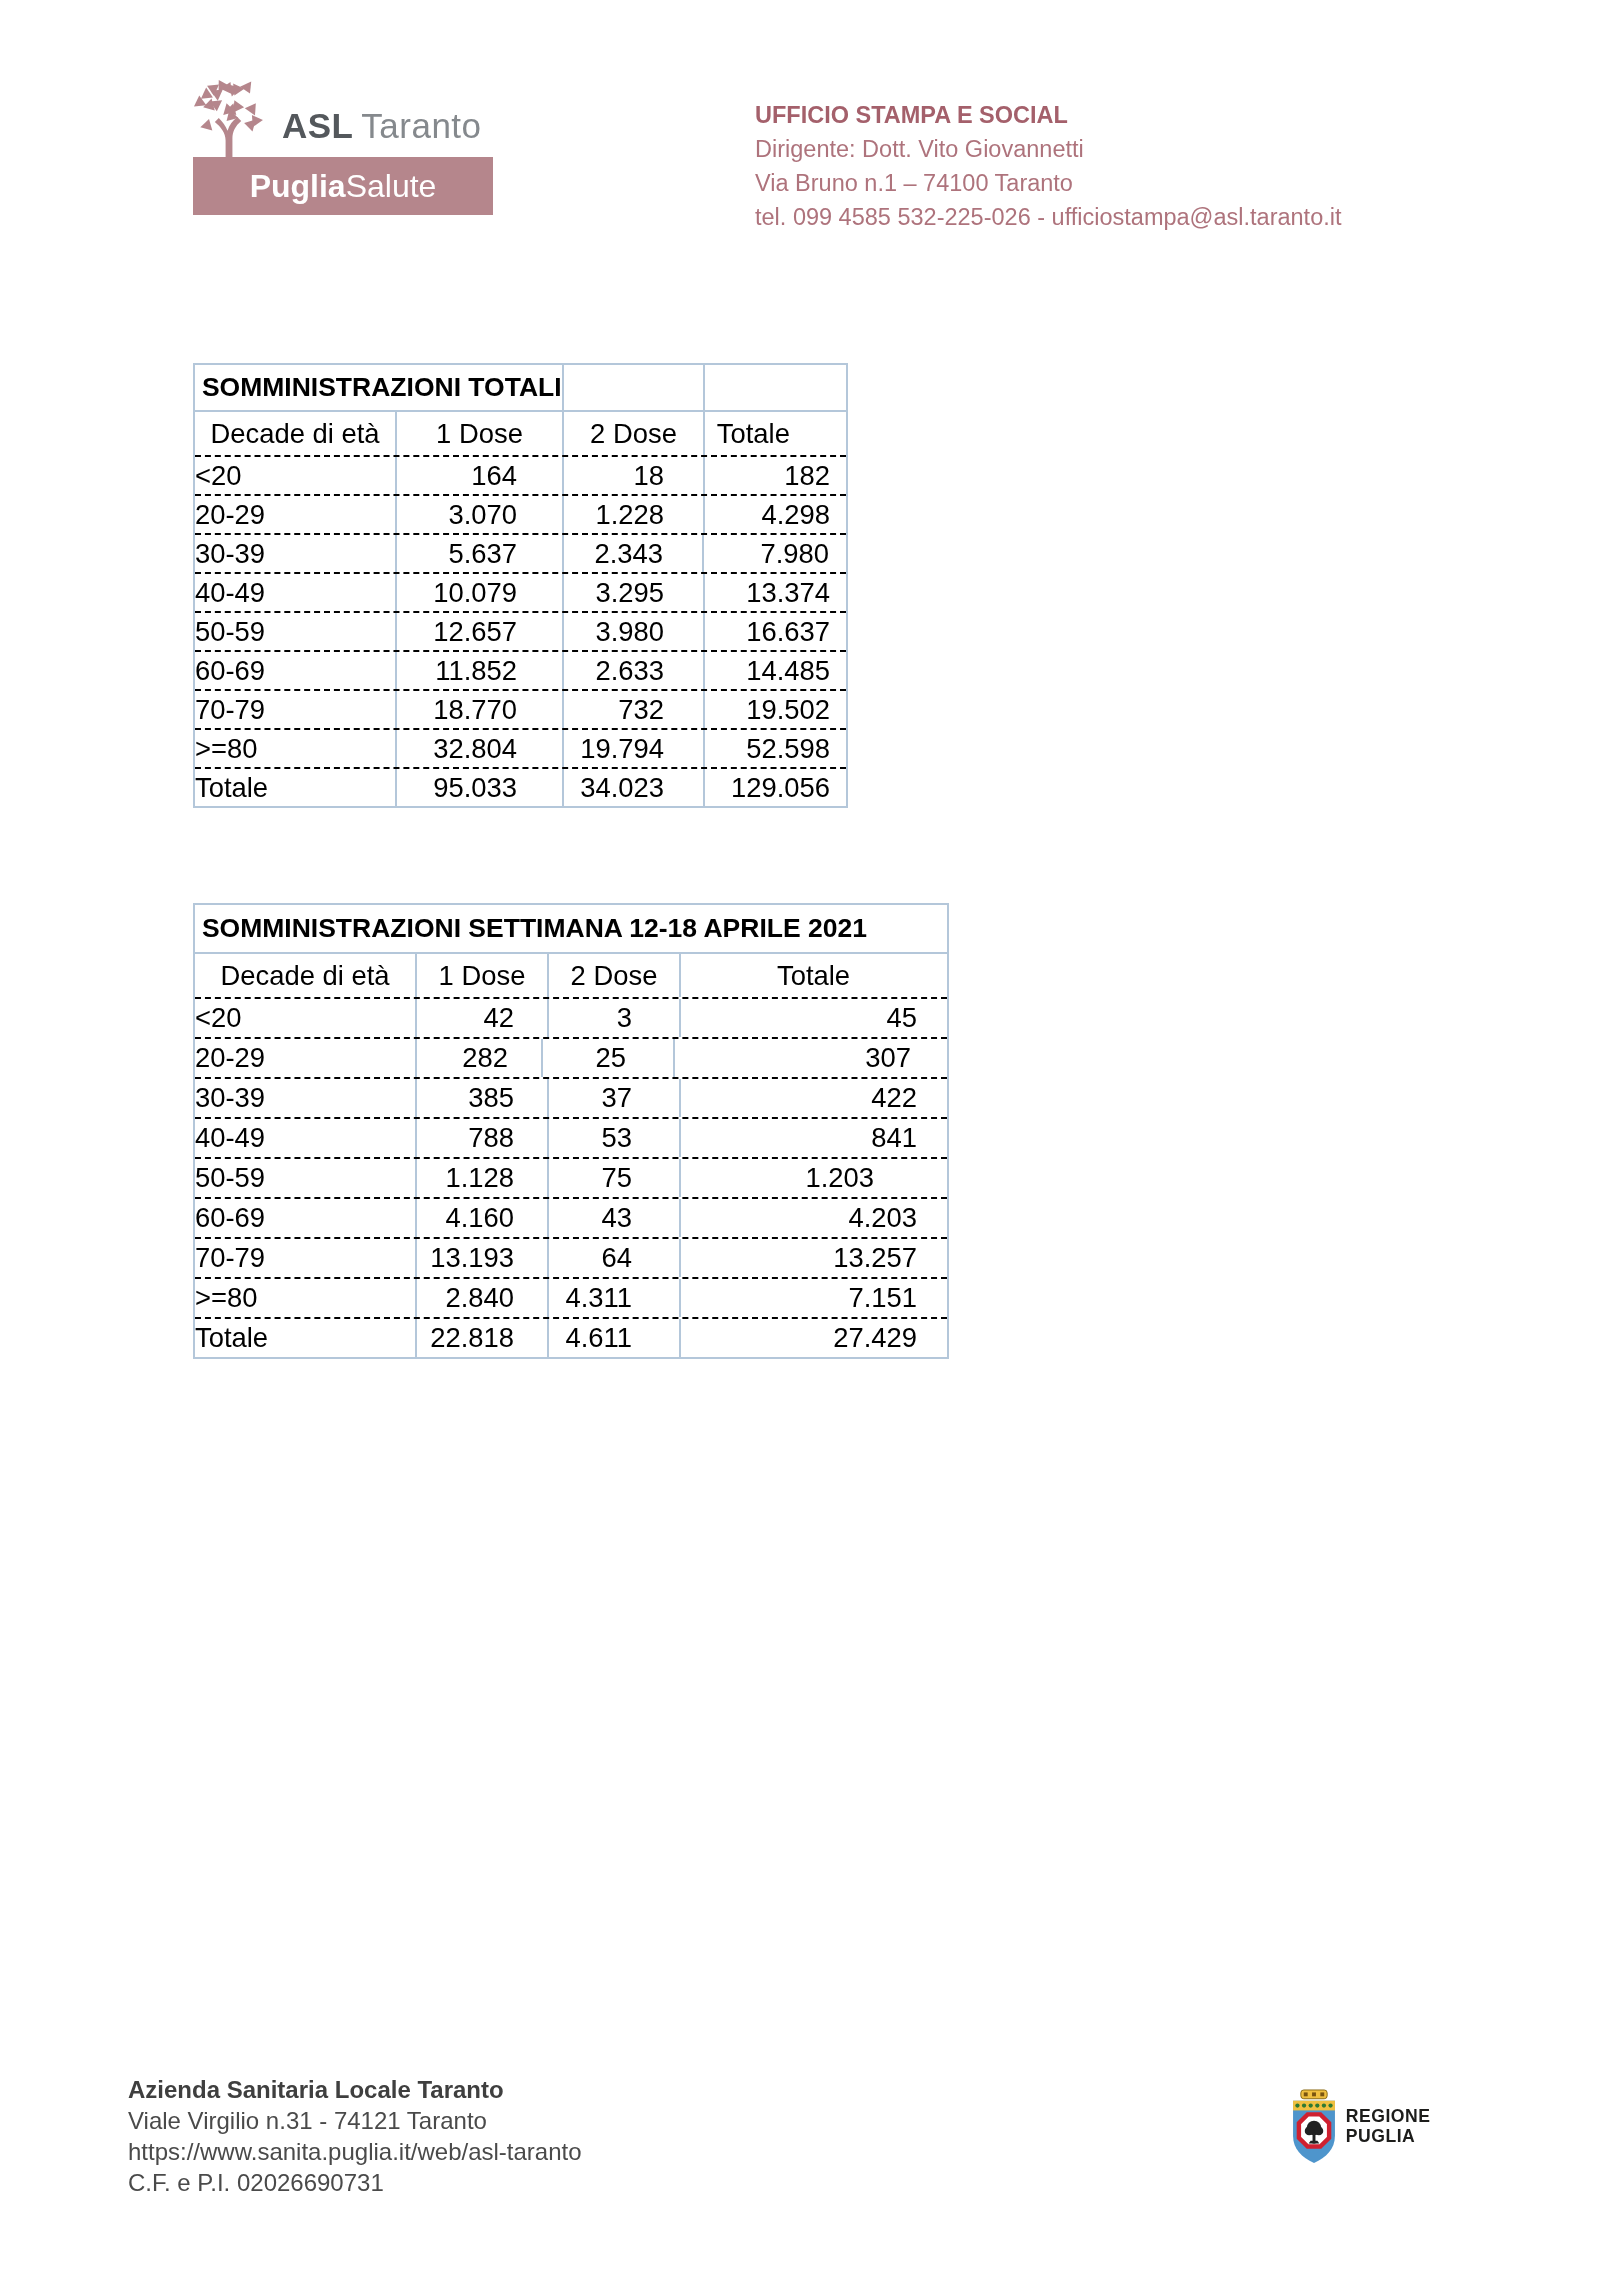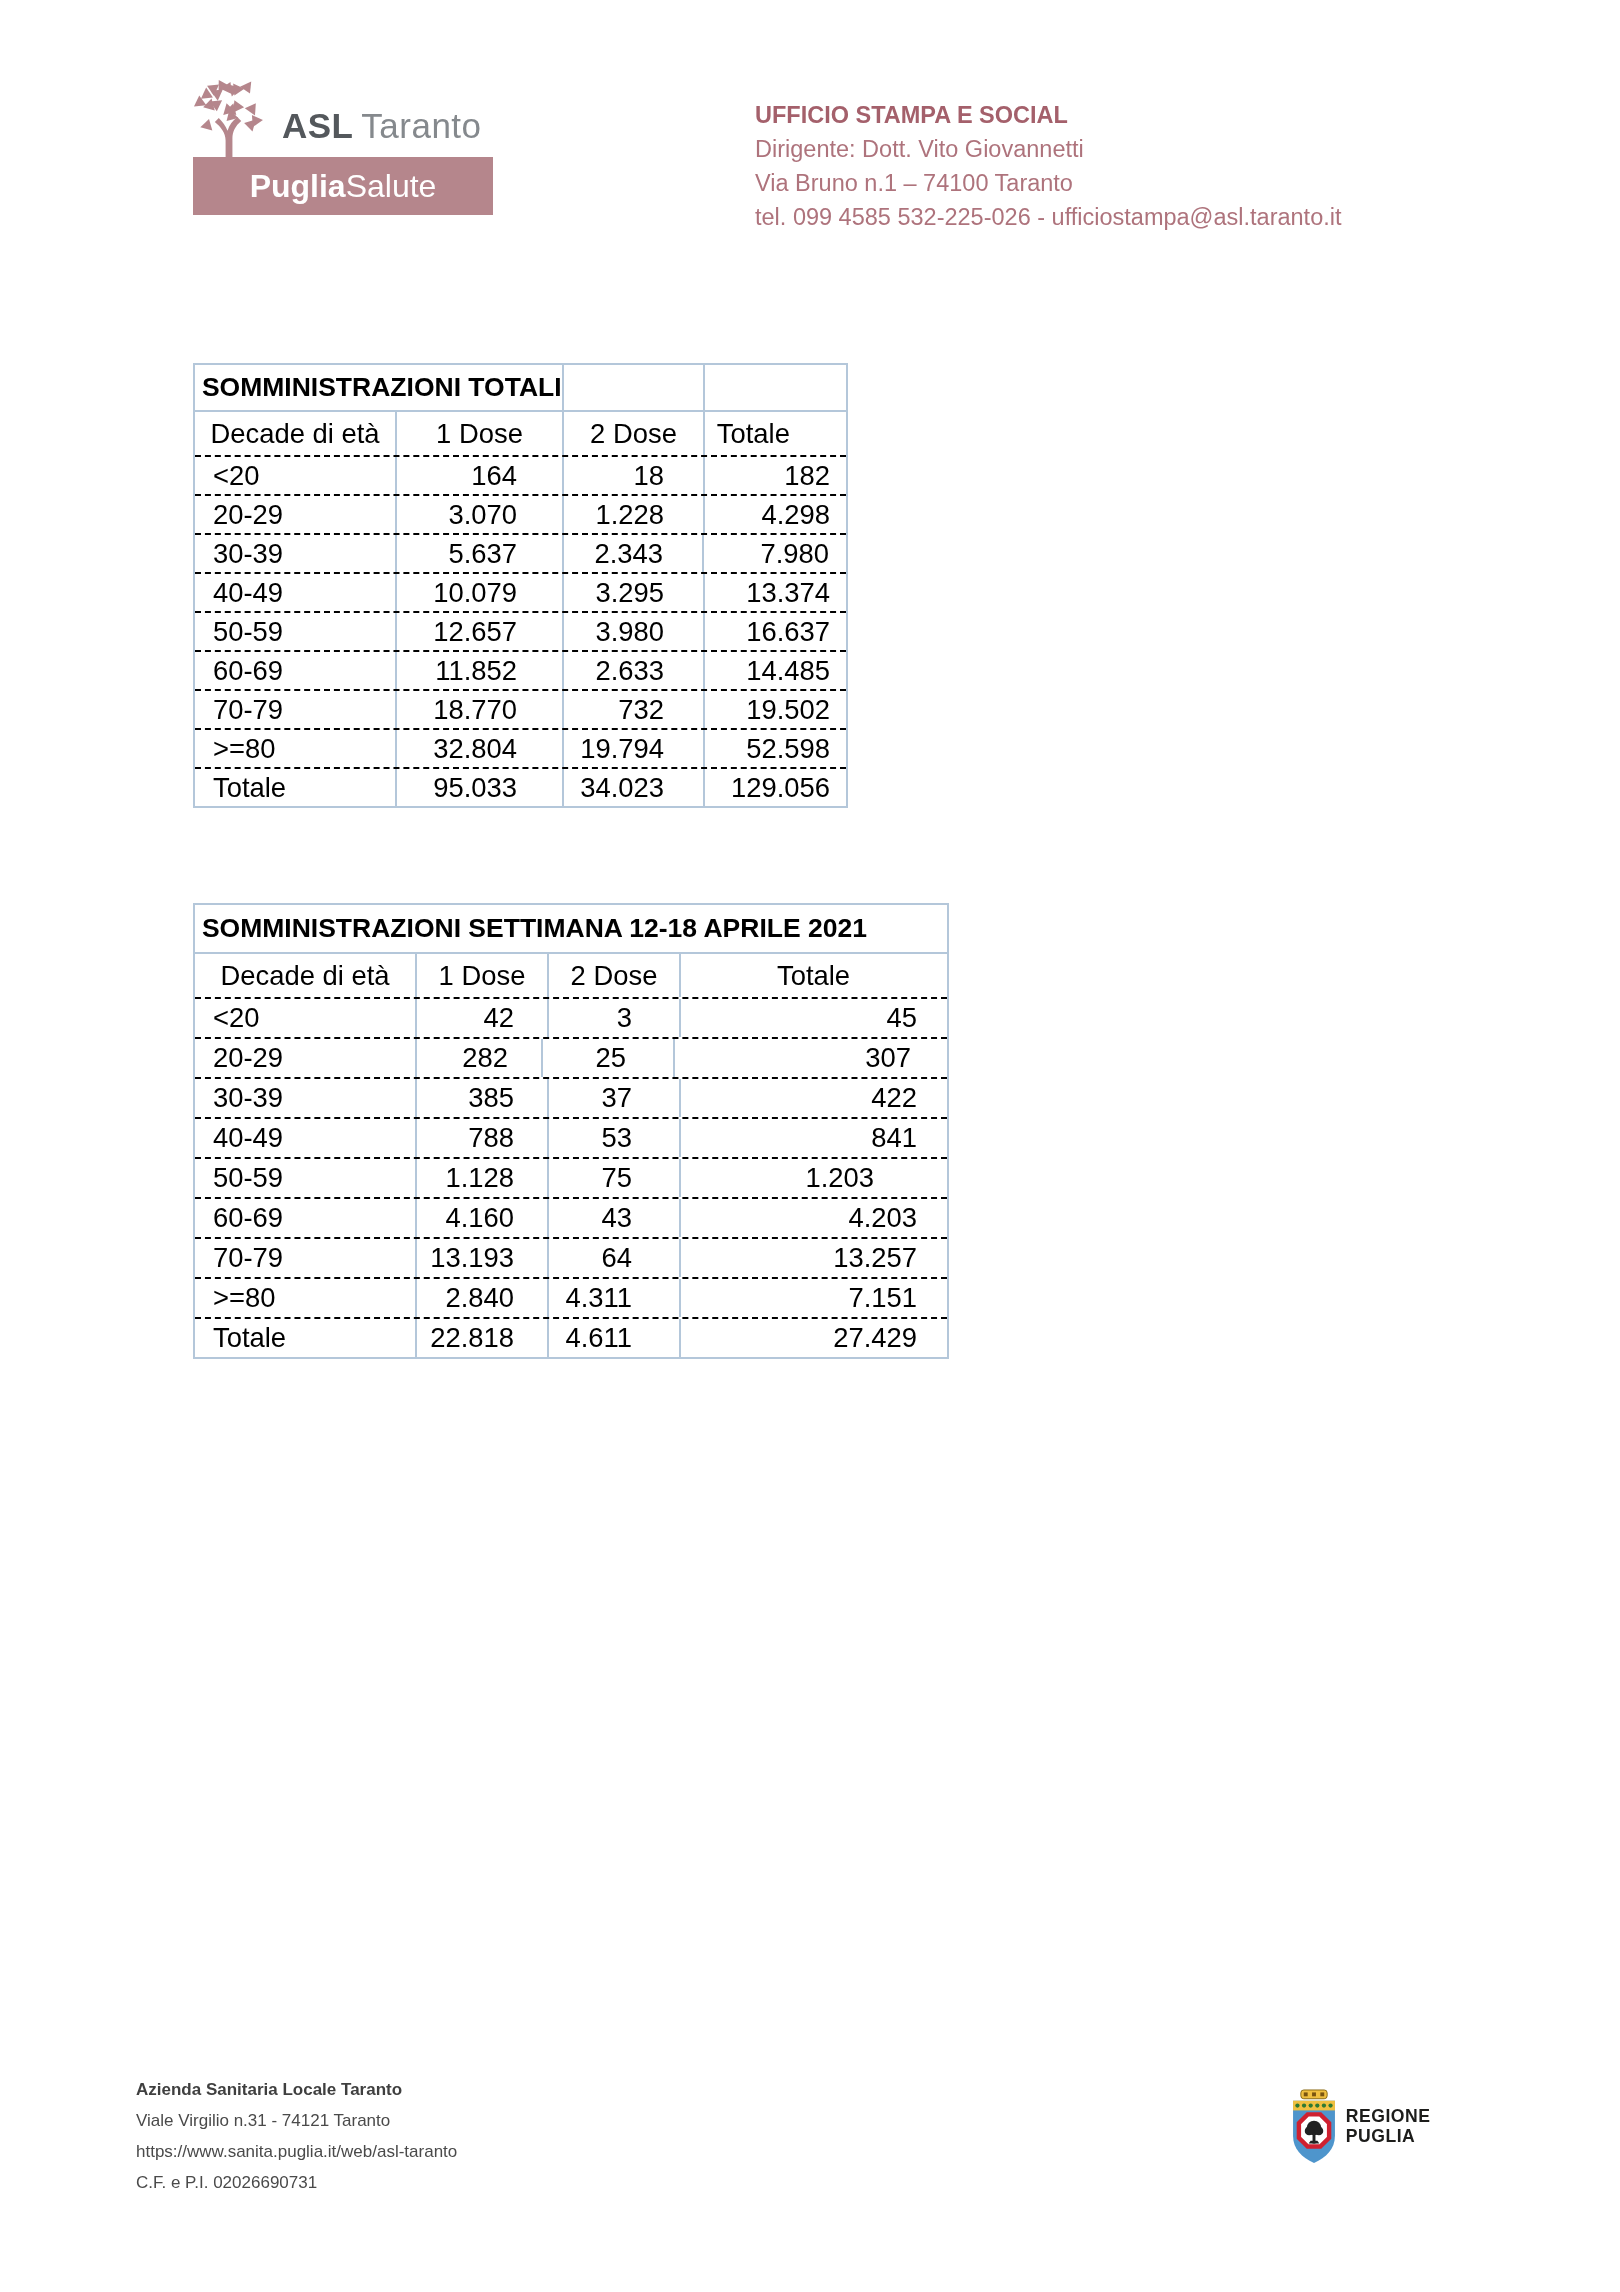--- a/index.html
+++ b/index.html
@@ -30,30 +30,30 @@
   #table-0 .title-row{height:45px;}
   #table-1 .title-row{height:47px;}
   .title-cell{font-weight:700;font-size:26.5px;padding-left:6.9px;}
   .header-row{height:43px;}
   .hcell{justify-content:center;}
   #table-0 .hcell.c3{justify-content:flex-start;padding-left:11.8px;}
   .data-row{border-top:2px dashed #000;box-sizing:border-box;}
   #table-0 .data-row{height:39px;}
   #table-1 .data-row{height:40px;}
   .dcell{justify-content:flex-end;}
-  .dcell.c0{justify-content:flex-start;padding-left:18px;}
+  .dcell.c0{justify-content:flex-start;padding-left:0;}
   #table-0 .dcell.c1{padding-right:45px;}
   #table-0 .dcell.c2{padding-right:39px;}
   #table-0 .dcell.c3{padding-right:16px;}
   #table-1 .dcell.c1{padding-right:33px;}
   #table-1 .dcell.c2{padding-right:47px;}
   #table-1 .dcell.c3{padding-right:29px;}
 
   
-  .footer-block{position:absolute;left:136px;top:2074px;font-size:17px;
+  .footer-block{position:absolute;left:128px;top:2074px;font-size:24px;
                 line-height:31px;color:var(--footer_text,#4A4A4A);white-space:nowrap;}
   .footer-org{font-weight:700;color:#3f3f3f;}
   .region{position:absolute;left:1291px;top:2089px;display:flex;
           align-items:center;gap:8.8px;}
   .region-text{font-weight:700;font-size:17.6px;line-height:19.6px;
                color:#1d1d1b;letter-spacing:0.5px;}
 </style>
 </head>
 <body>
 

